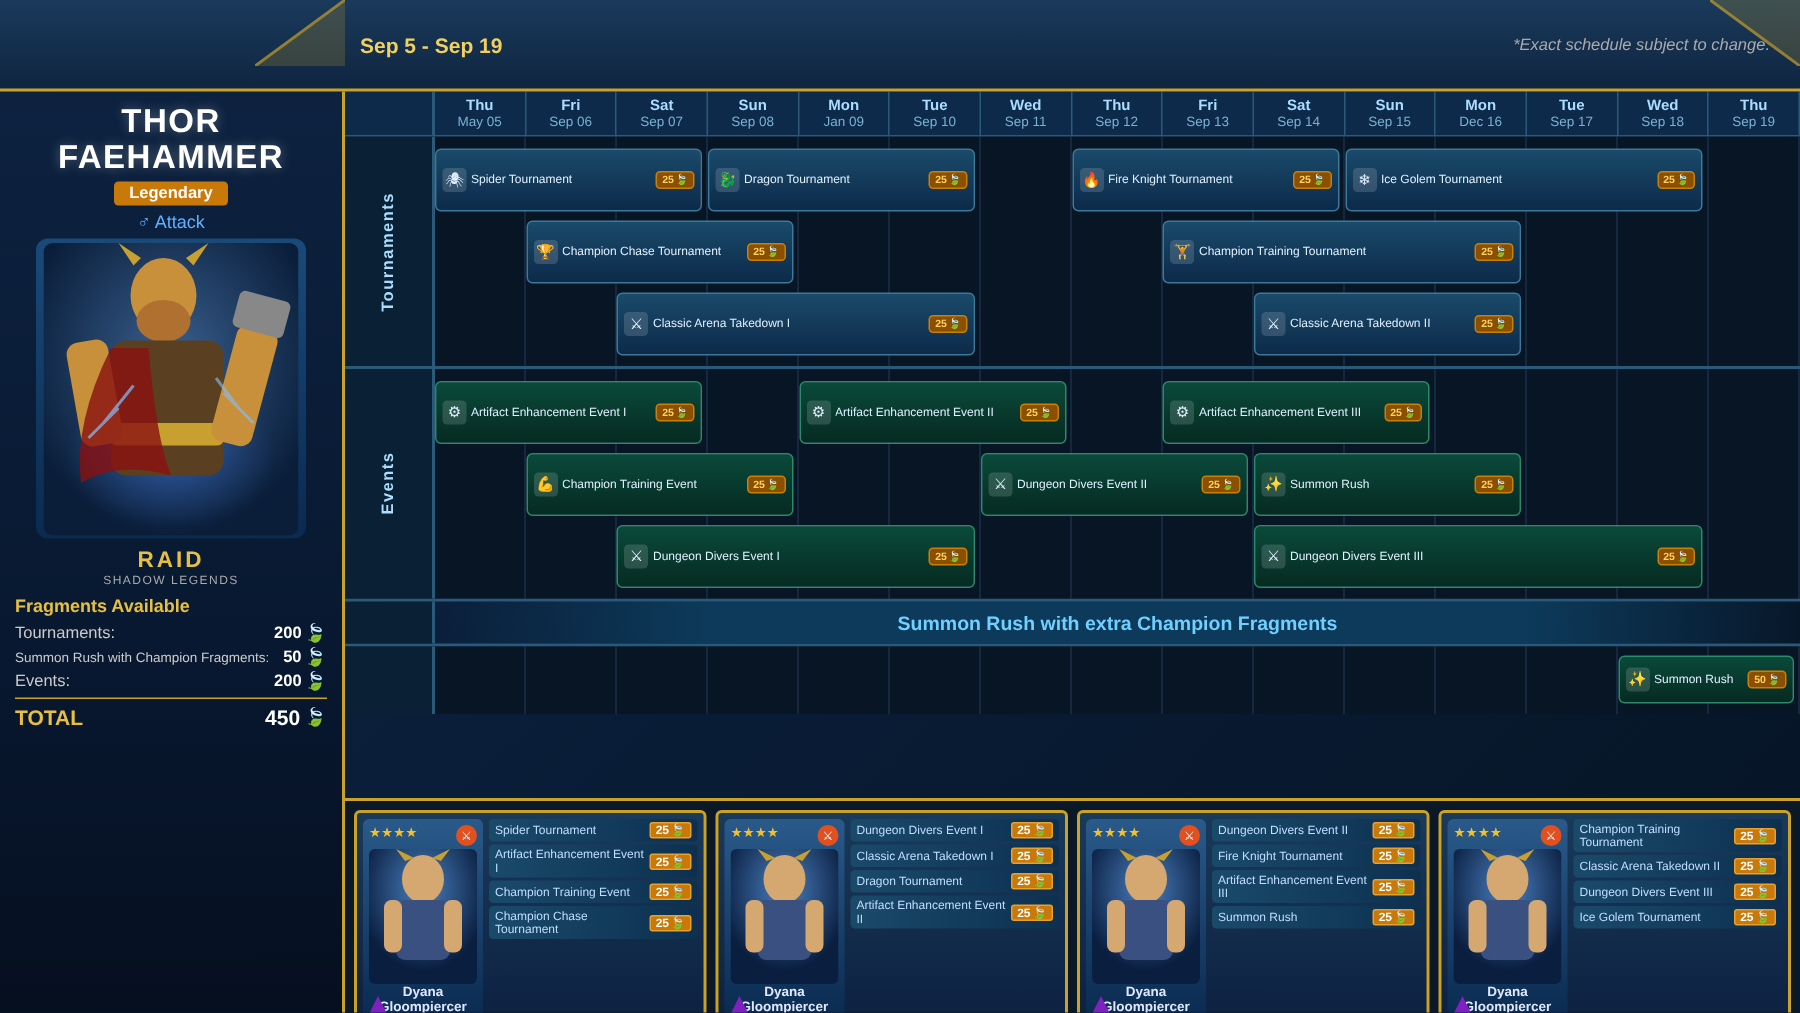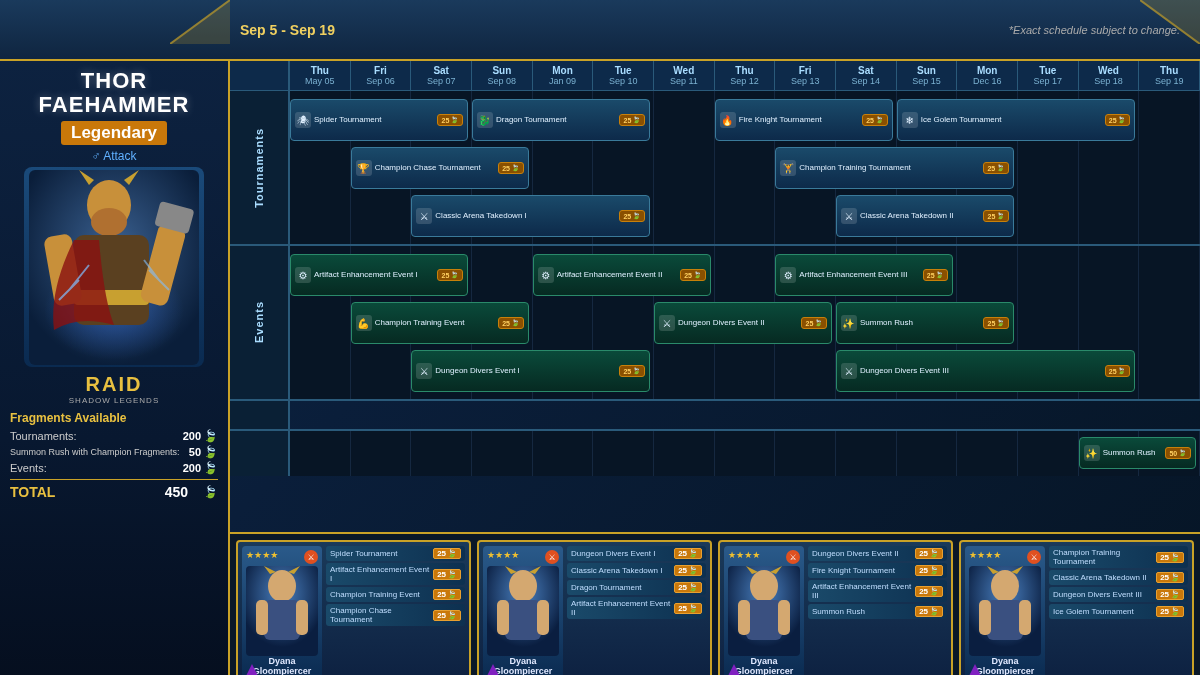--- a/index.html
+++ b/index.html
@@ -83,21 +83,21 @@
       font-weight: 900;
       color: #ffffff;
       line-height: 1.1;
       text-shadow: 0 0 8px rgba(255,255,255,0.3);
       letter-spacing: 1px;
     }
 
     .champion-rarity {
       background: #c9780a;
       color: #fff;
-      font-size: 17px;
+      font-size: 11px;
       font-weight: bold;
       padding: 2px 10px;
       border-radius: 3px;
       margin: 4px 0;
     }
 
     .champion-type {
       color: #60b0ff;
       font-size: 12px;
       margin-bottom: 4px;
@@ -114,21 +114,21 @@
       overflow: hidden;
       position: relative;
     }
 
     .raid-logo {
       margin-top: 6px;
       text-align: center;
     }
 
     .raid-logo-text {
-      font-size: 20px;
+      font-size: 15px;
       font-weight: 900;
       color: #e8c040;
       letter-spacing: 2px;
     }
 
     .raid-sub {
       font-size: 8px;
       color: #aaa;
       letter-spacing: 1px;
     }
@@ -181,21 +181,21 @@
       font-size: 14px;
       font-weight: 900;
     }
 
     .total-val {
       color: #fff;
       font-size: 14px;
       font-weight: 900;
       display: flex;
       align-items: center;
-      gap: 15px;
+      gap: 3px;
     }
 
     
     .right-content {
       flex: 1;
       display: flex;
       flex-direction: column;
     }
 
     
@@ -679,20 +679,23 @@
               <div class="ev event-type" style="left: 60%; width: calc(33.3333% - 4px); top: 104px; height: 42px;">
     <span class="ev-icon">⚔</span>
     <span class="ev-text">Dungeon Divers Event III</span>
     <span class="ev-badge">25 <span style="color:#f0d060">🍃</span></span>
   </div>
             </div>
         </div>
 
         <div style="flex:0 0 30px; display:flex; border-bottom:2px solid #2a5a7a;">
           <div class="row-label-cell" style="min-width:60px; border-right:2px solid #2a5a7a;"></div>
+          <div class="summon-rush-banner" style="flex:1;">
+            <span>Summon Rush with extra Champion Fragments</span>
+          </div>
         </div>
 
         <div style="flex:0 0 45px; display:flex; position:relative;">
           <div class="row-label-cell" style="min-width:60px; border-right:2px solid #2a5a7a;"></div>
           <div style="flex:1; position:relative; background: repeating-linear-gradient(90deg, #071525 0px, #071525 calc(100%/15 - 1px), #152840 calc(100%/15 - 1px), #152840 calc(100%/15));" id="summon-cells">
           <div class="ev event-type" style="left: 86.6667%; width: calc(13.3333% - 4px); top: 6px; height: 32px;">
     <span class="ev-icon">✨</span>
     <span class="ev-text">Summon Rush</span>
     <span class="ev-badge">50 <span style="color:#f0d060">🍃</span></span>
   </div>

